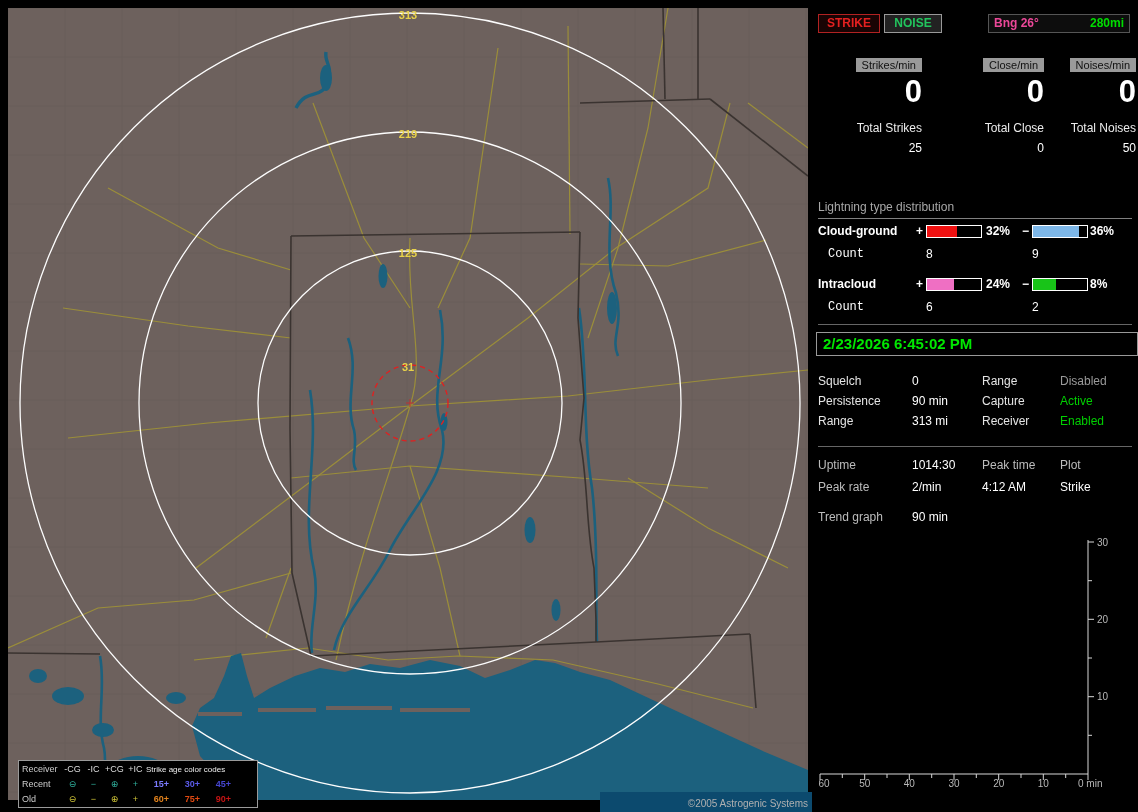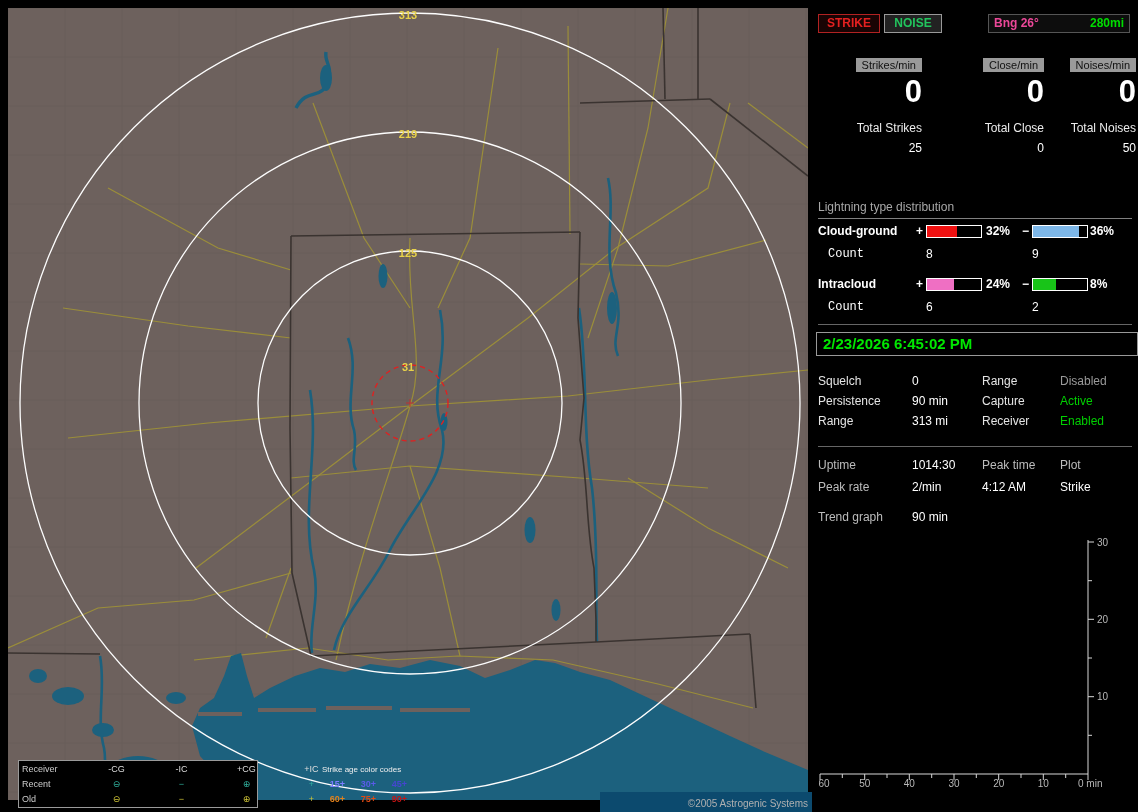--- a/index.html
+++ b/index.html
@@ -6,21 +6,21 @@
   #page{position:relative;width:1138px;height:812px;background:#000;overflow:hidden;
         font-family:"Liberation Sans","DejaVu Sans",sans-serif;}
   .abs{position:absolute;}
 
   
   #map-wrap{left:8px;top:8px;width:800px;height:792px;background:#6d615d;}
   #legend{left:18px;top:760px;width:240px;height:48px;background:#000;border:1px solid #9a9a9a;
           font-size:9px;color:#ddd;line-height:15px;padding:1px 3px;box-sizing:border-box;}
   .lg-row{white-space:nowrap;height:15px;}
   .lg-name{display:inline-block;width:40px;color:#ccc;}
-  .lg-sym,.lg-th{display:inline-block;width:21px;text-align:center;margin-left:44px;}
+  .lg-sym,.lg-th{display:inline-block;width:21px;text-align:center;}
   .lg-age,.lg-ageh{display:inline-block;width:31px;text-align:center;font-weight:bold;}
   .lg-agehdr{display:inline-block;width:100px;color:#eee;font-size:8px;}
   #copyright{left:600px;top:792px;width:204px;background:#0c4a6e;color:#b0b0b0;font-size:10px;
              text-align:right;padding:6px 4px;}
 
   
   #sidebar{left:816px;top:0;width:322px;height:812px;color:#fff;font-size:12px;}
   .btn{box-sizing:border-box;text-align:center;font-weight:bold;font-size:12px;line-height:17px;cursor:default;}
   #strike-btn{left:2px;top:14px;width:62px;height:19px;background:#190404;border:1px solid #b22222;color:#e42020;}
   #noise-btn{left:68px;top:14px;width:58px;height:19px;background:#222;border:1px solid #999;color:#22c55e;}

